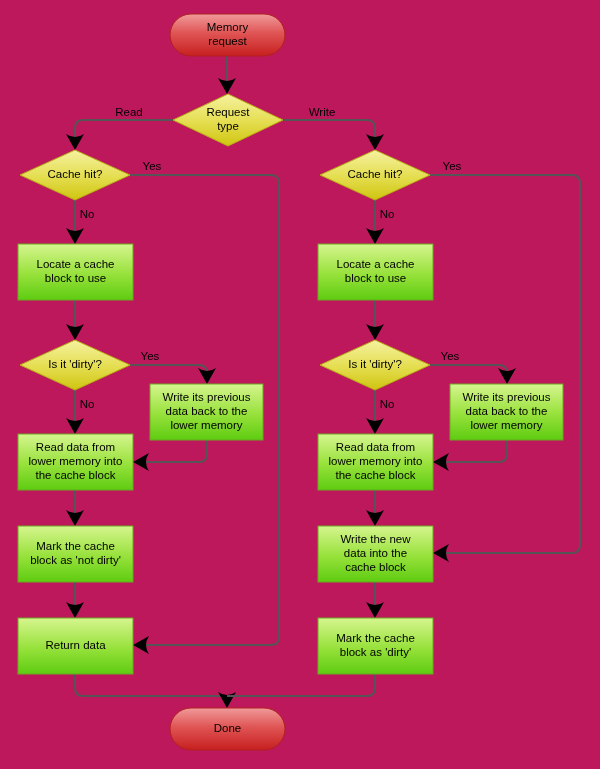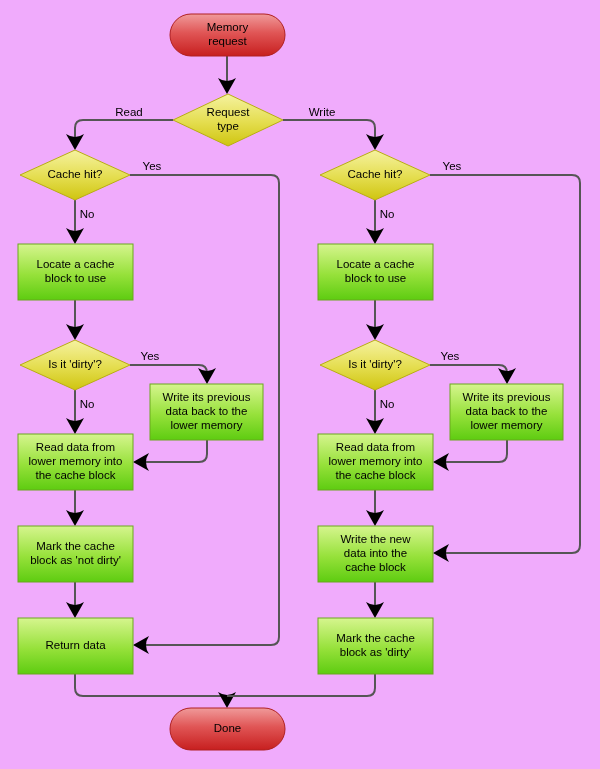--- a/index.html
+++ b/index.html
@@ -11,21 +11,21 @@
   body {
     width: 600px;
     height: 769px;
     font-family: "Liberation Sans", sans-serif;
     overflow: hidden;
   }
   #flowchart-root {
     position: relative;
     width: 600px;
     height: 769px;
-    background: #f0abfc;
+    background: #be185d;
   }
   svg#flow-svg {
     display: block;
     width: 600px;
     height: 769px;
   }
   .node-label {
     font-family: "Liberation Sans", sans-serif;
     font-size: 11.5px;
     fill: #000000;

